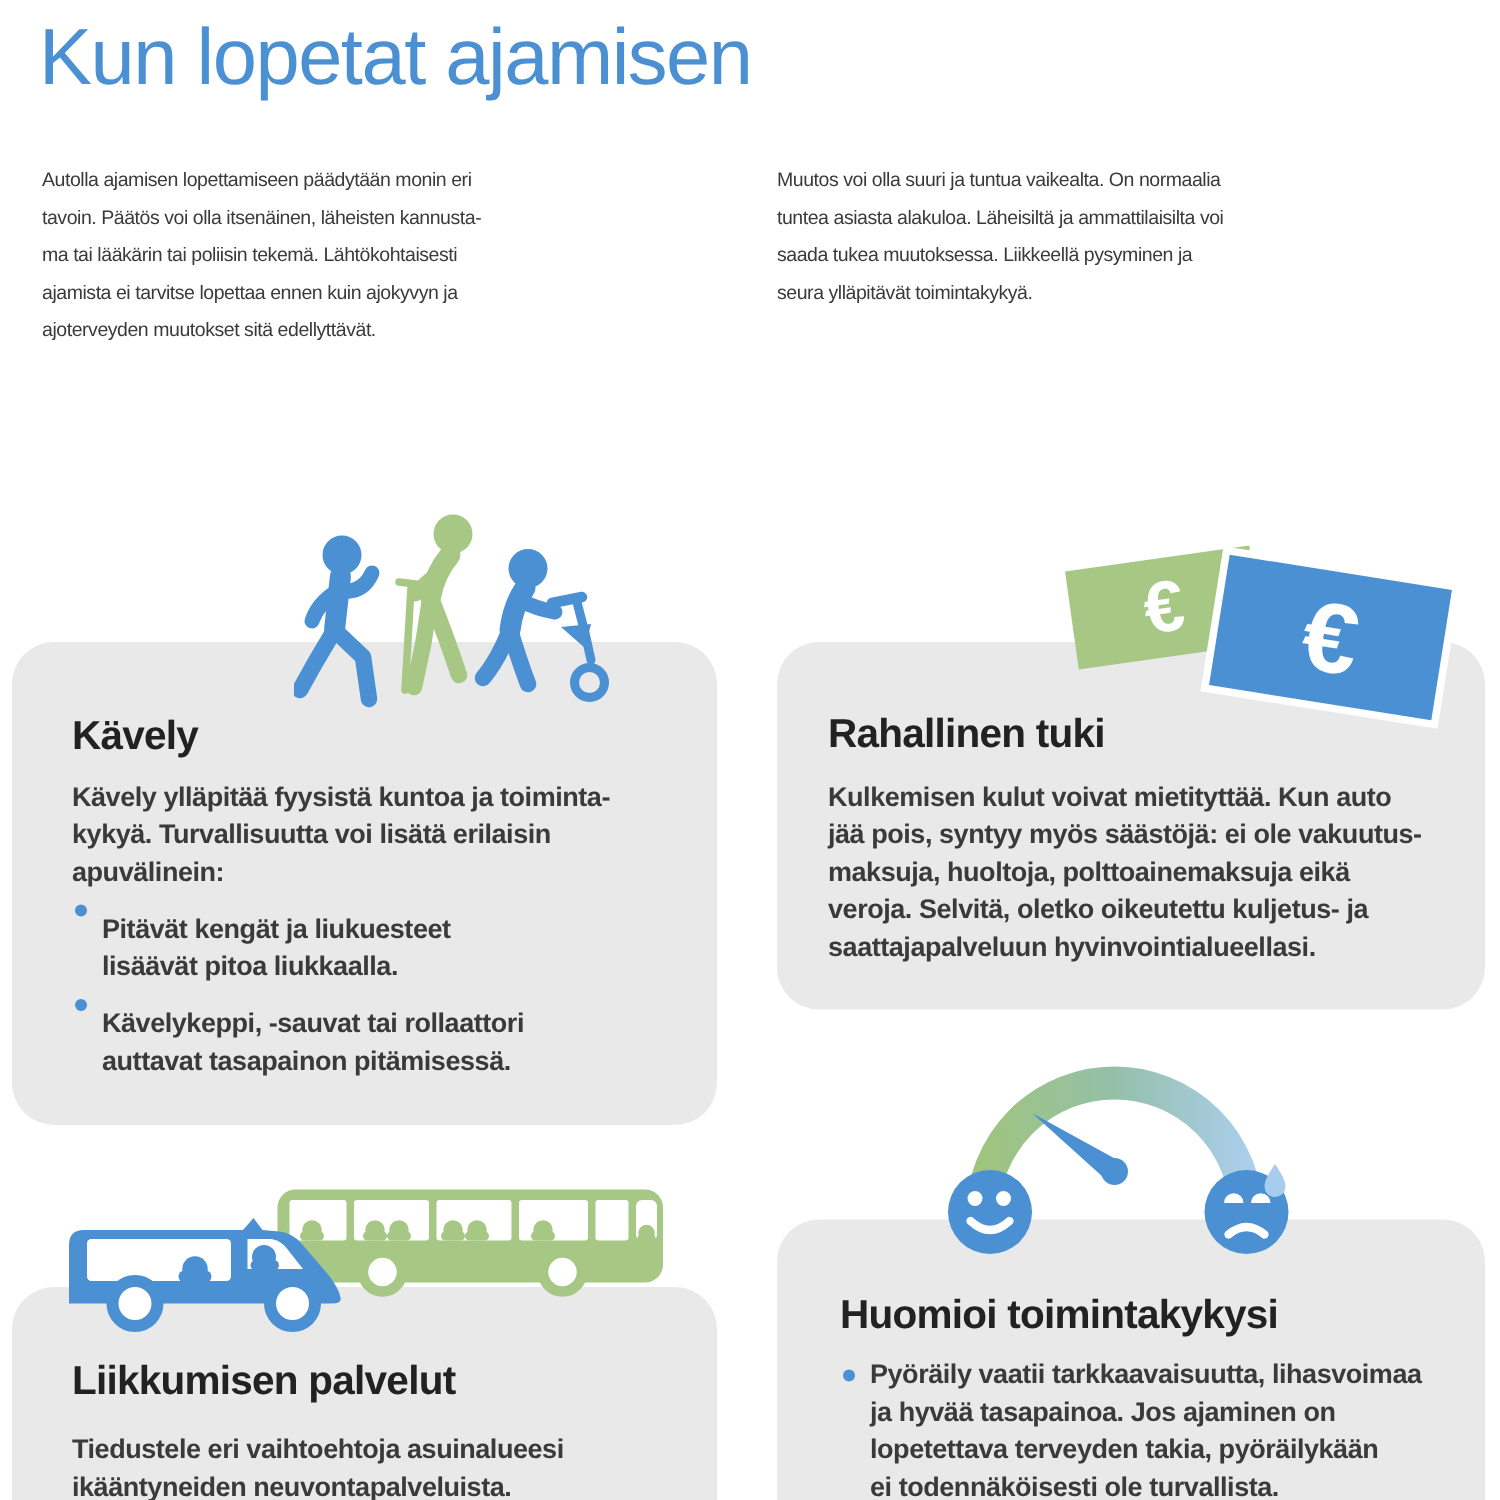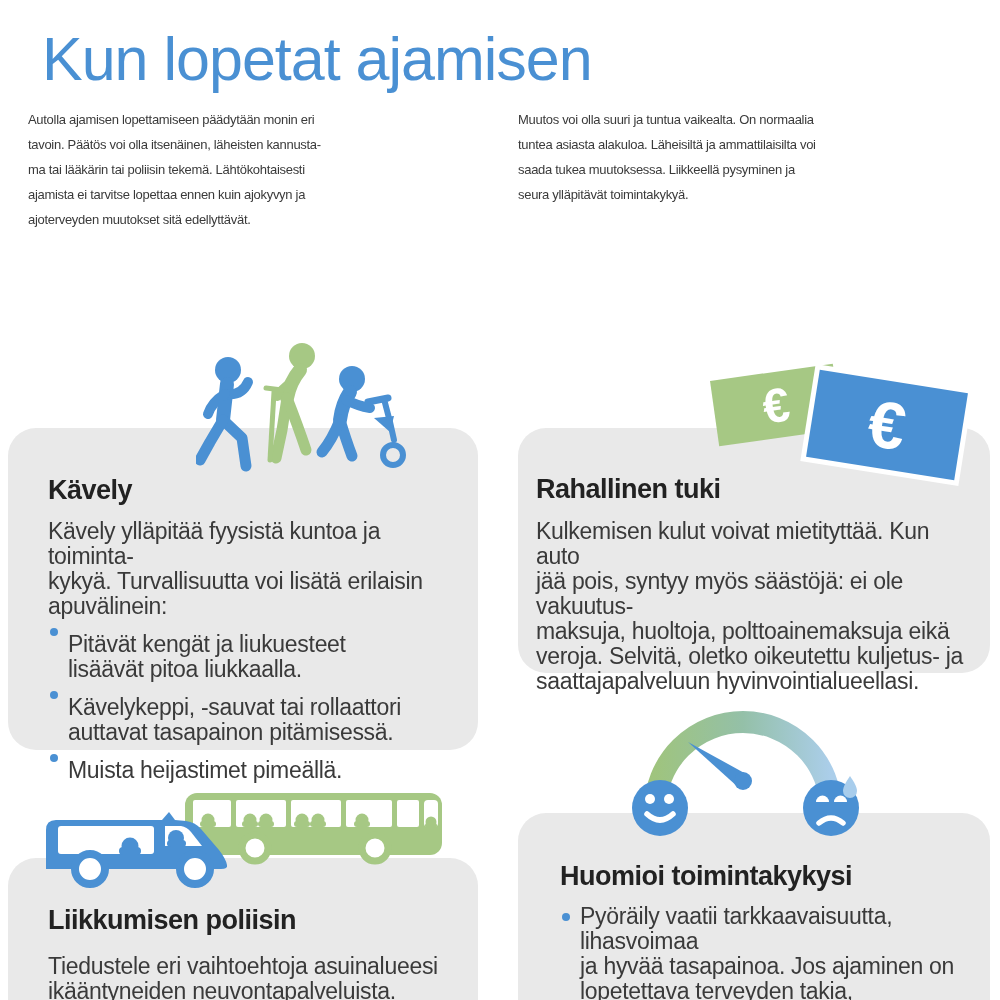--- a/index.html
+++ b/index.html
@@ -8,47 +8,47 @@
     --card:#e9e9e9;
     --heading:#222222;
     --body:#3a3a3a;
   }
   html,body{margin:0;padding:0;}
   body{
     width:1000px;height:1000px;position:relative;overflow:hidden;
     background:#ffffff;font-family:"Liberation Sans",sans-serif;
   }
   .page-title{
-    position:absolute;left:26px;top:8px;margin:16px;
-    font-size:61px;font-weight:400;letter-spacing:-1px;color:var(--blue);
+    position:absolute;left:26px;top:8px;margin:0;
+    font-size:53px;font-weight:400;letter-spacing:-1px;color:var(--blue);
   }
   .intro-col{
     position:absolute;top:107px;width:478px;
     font-size:13px;line-height:25px;letter-spacing:-0.3px;
     color:var(--body);
   }
   .intro-col p{margin:0 0 18px 0;white-space:pre-line;}
   #intro-left{left:28px;}
   #intro-right{left:518px;}
 
   .card{
     position:absolute;background:var(--card);border-radius:28px;
     box-sizing:border-box;z-index:1;
   }
   .card h2{
     margin:0;font-size:27px;font-weight:700;letter-spacing:-0.5px;
     color:var(--heading);
   }
   .card-body{
-    font-size:23px;line-height:25px;letter-spacing:-0.3px;
-    color:var(--body);white-space:pre-line;
+    font-size:18px;line-height:25px;letter-spacing:-0.3px;
+    color:var(--body);white-space:pre-line;font-weight:bold;
   }
   #card-walking{left:8px;top:428px;width:470px;height:322px;padding:47px 10px 0 40px;}
   #card-walking .card-body{margin-top:13px;}
-  #card-money{left:518px;top:428px;width:472px;height:245px;padding:46px 14px 0 18px;}
+  #card-money{left:518px;top:428px;width:472px;height:245px;padding:46px 14px 0 34px;}
   #card-money .card-body{margin-top:14px;}
   #card-services{left:8px;top:858px;width:470px;height:200px;padding:47px 14px 0 40px;}
   #card-services .card-body{margin-top:18px;}
   #card-ability{left:518px;top:813px;width:472px;height:245px;padding:48px 14px 0 42px;}
   #card-ability .bullets{margin-top:12px;}
 
   .bullet-row{display:flex;}
   .bullet-dot{
     width:8px;height:8px;border-radius:50%;background:var(--blue);
     margin:9px 10px 0 2px;flex:none;
@@ -98,38 +98,34 @@
     <div class="bullet-row">
       <span class="bullet-dot"></span>
       <div class="card-body">Pitävät kengät ja liukuesteet
 lisäävät pitoa liukkaalla.</div>
     </div>
     <div class="bullet-row">
       <span class="bullet-dot"></span>
       <div class="card-body">Kävelykeppi, -sauvat tai rollaattori
 auttavat tasapainon pitämisessä.</div>
     </div>
-    <div class="bullet-row">
-      <span class="bullet-dot"></span>
-      <div class="card-body">Muista heijastimet pimeällä.</div>
-    </div>
   </div>
 </div>
 
 <div class="card" id="card-money">
   <h2>Rahallinen tuki</h2>
   <div class="card-body">Kulkemisen kulut voivat mietityttää. Kun auto
 jää pois, syntyy myös säästöjä: ei ole vakuutus-
 maksuja, huoltoja, polttoainemaksuja eikä
 veroja. Selvitä, oletko oikeutettu kuljetus- ja
 saattajapalveluun hyvinvointialueellasi.</div>
 </div>
 
 <div class="card" id="card-services">
-  <h2>Liikkumisen poliisin</h2>
+  <h2>Liikkumisen palvelut</h2>
   <div class="card-body">Tiedustele eri vaihtoehtoja asuinalueesi
 ikääntyneiden neuvontapalveluista.</div>
 </div>
 
 <div class="card" id="card-ability">
   <h2>Huomioi toimintakykysi</h2>
   <div class="bullets">
     <div class="bullet-row">
       <span class="bullet-dot"></span>
       <div class="card-body">Pyöräily vaatii tarkkaavaisuutta, lihasvoimaa

